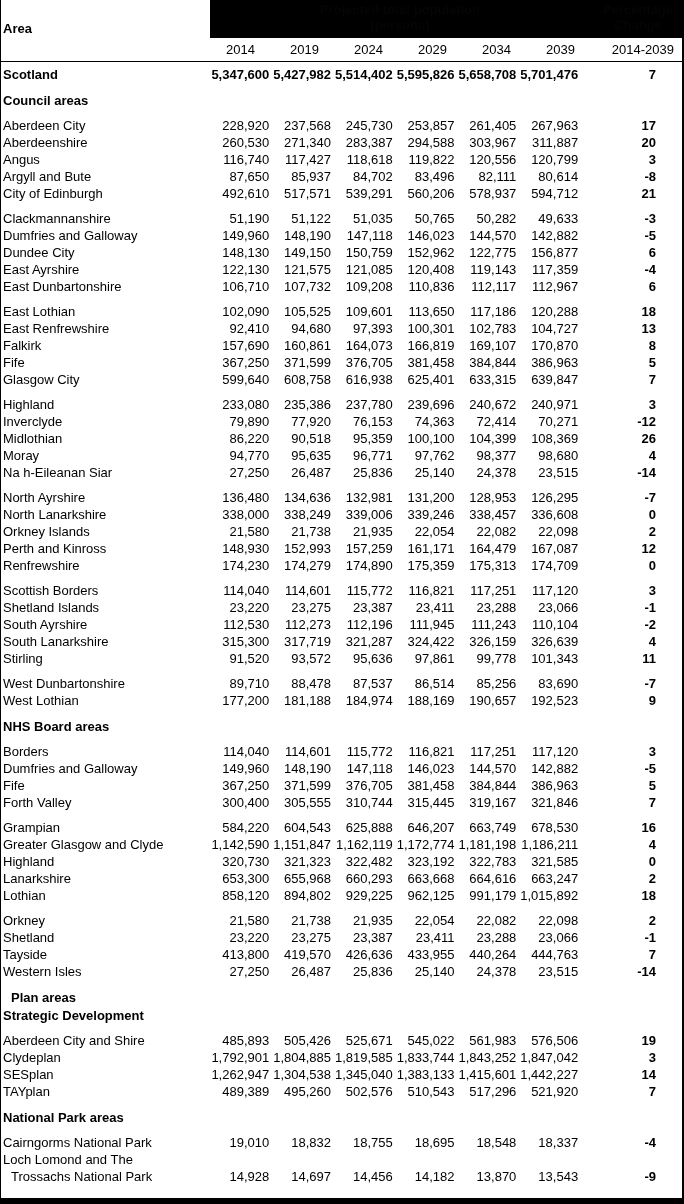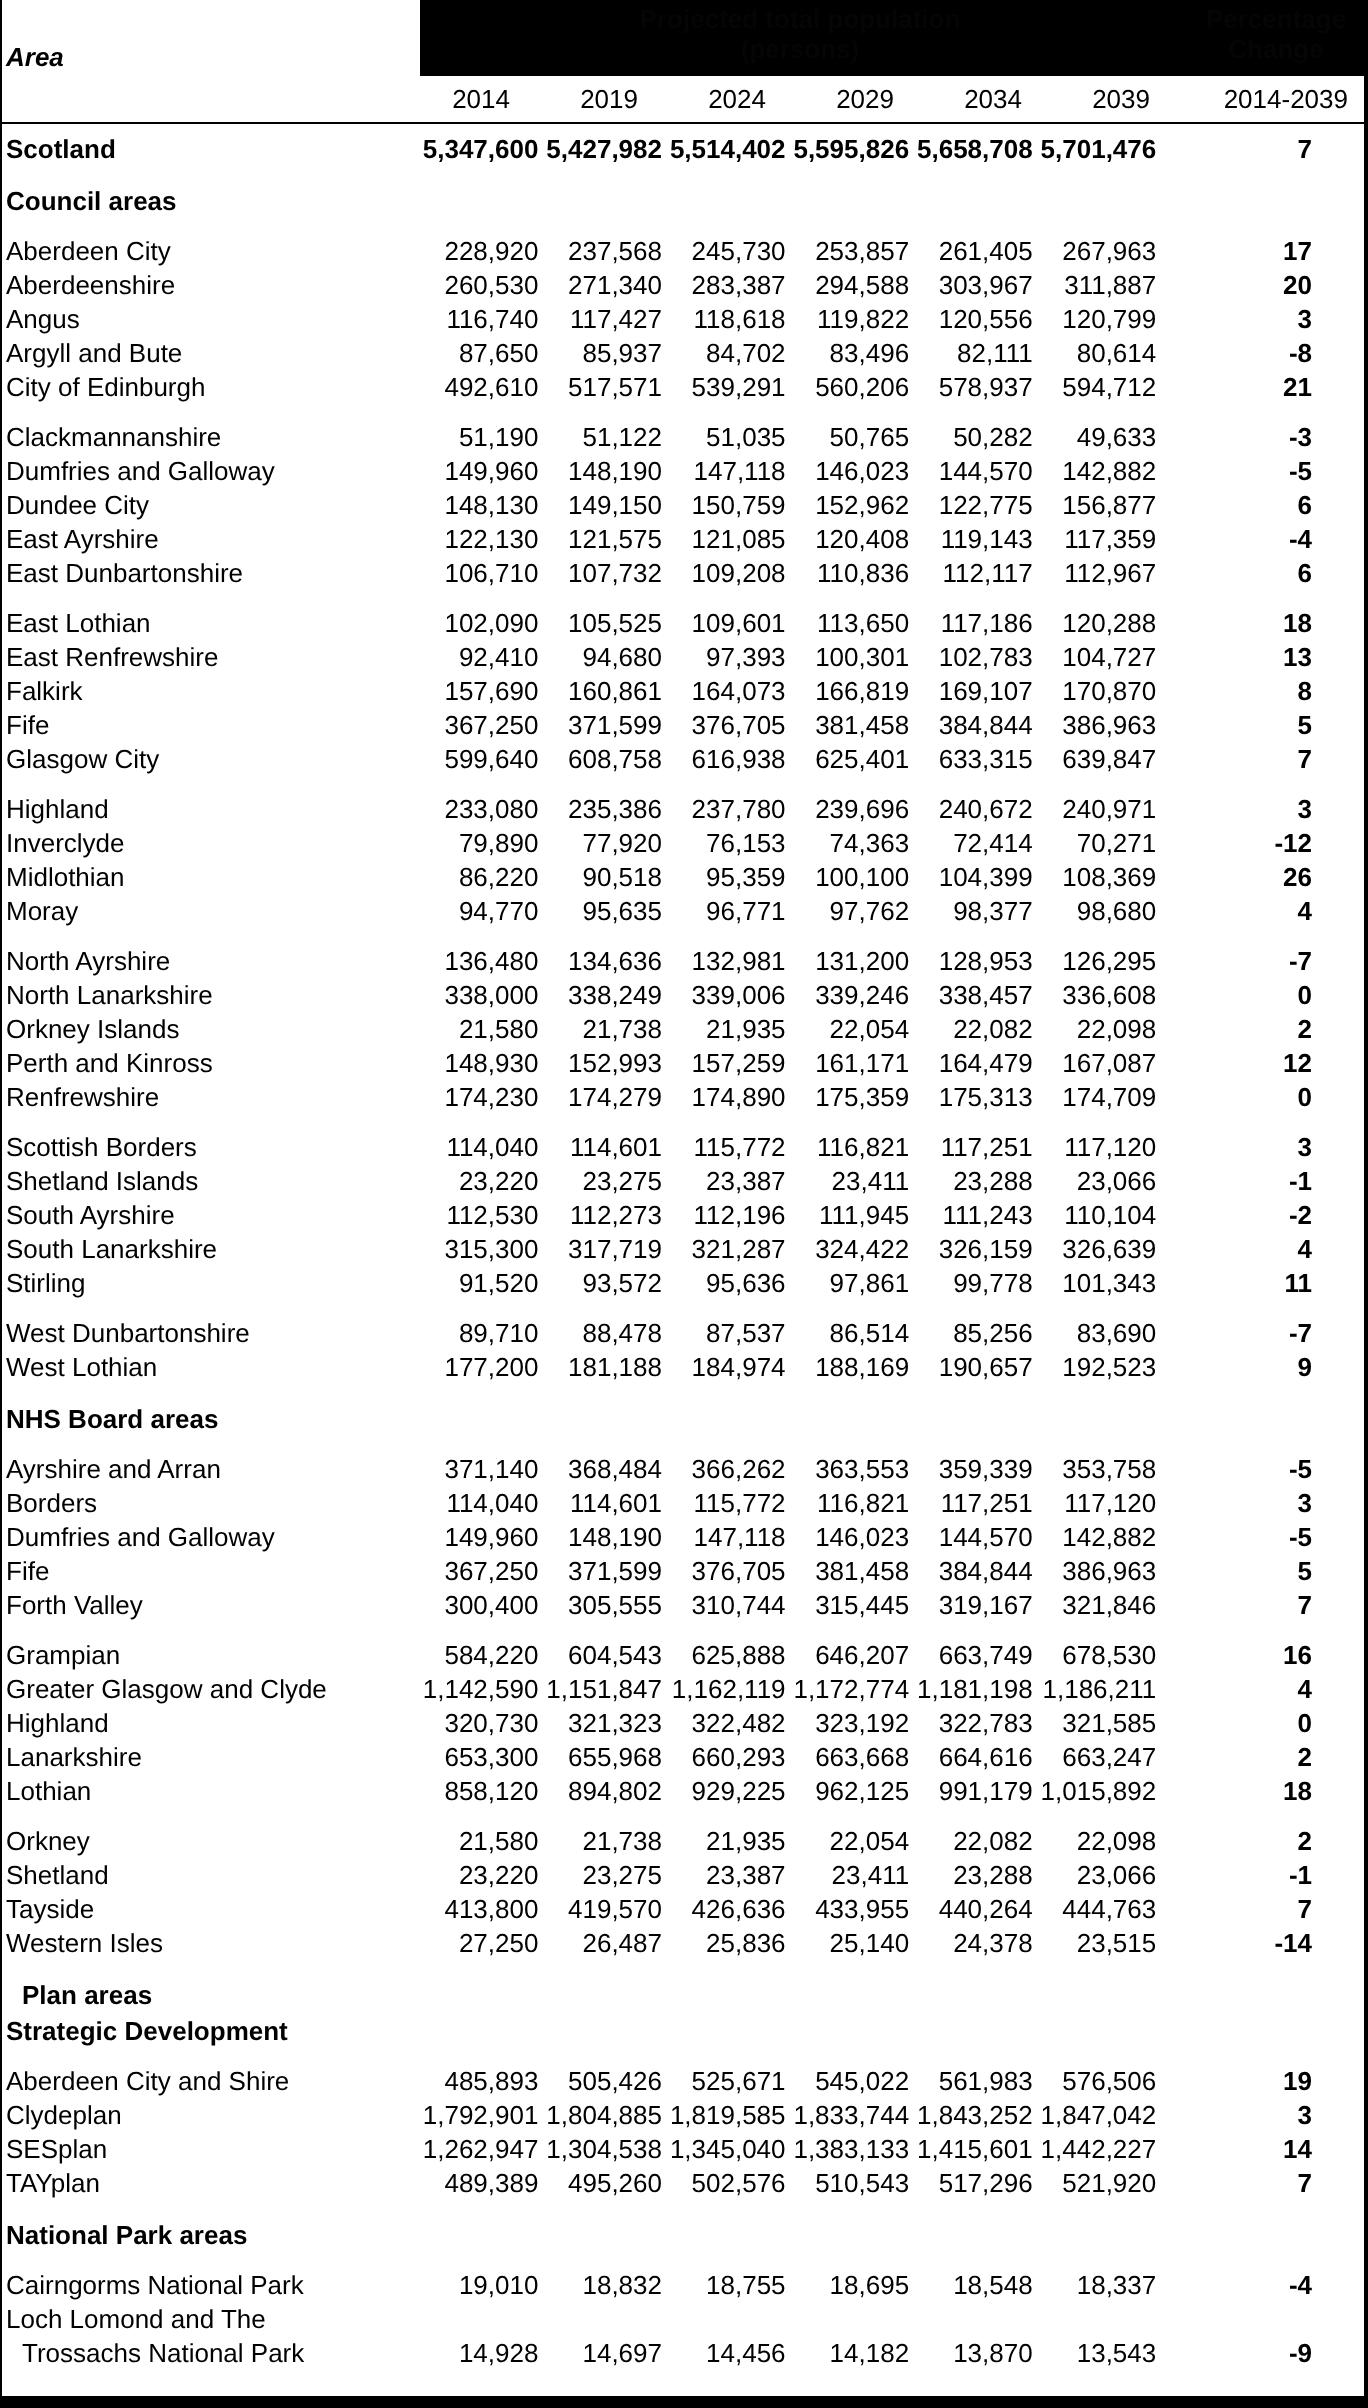--- a/index.html
+++ b/index.html
@@ -1,21 +1,21 @@
 <!DOCTYPE html>
 <html><head>
 <meta charset="utf-8">
 <style>
   html, body { margin: 0; padding: 0; background: #ffffff; }
   body { width: 684px; height: 1204px; overflow: hidden; position: relative; font-family: "Liberation Sans", sans-serif; color: #000; }
   .frame { position: absolute; left: 0; top: 0; width: 681px; height: 1198px; border-left: 1px solid #000; border-right: 3px solid #000; border-bottom: 6px solid #000; box-sizing: content-box; }
   .hdr-black { position: absolute; top: 0; left: 210px; width: 474px; height: 38px; background: #000; }
   .hdr-black .title { position: absolute; left: 90px; width: 200px; top: 2px; text-align: center; color: #050505; font-weight: bold; font-size: 13px; line-height: 15px; }
   .hdr-black .pct { position: absolute; left: 384px; width: 88px; top: 2px; text-align: center; color: #050505; font-weight: bold; font-size: 13px; line-height: 15px; }
-  .area-hdr { position: absolute; left: 3px; top: 21px; font-weight: bold; font-size: 13px; font-style: italic; }
+  .area-hdr { position: absolute; left: 3px; top: 21px; font-weight: bold; font-size: 13px; }
   .years { position: absolute; top: 40px; left: 0; width: 616px; height: 20px; font-size: 13px; }
   .years span { position: absolute; top: 2px; text-align: right; }
   .hdr-line { position: absolute; top: 61px; left: 0; width: 684px; height: 1px; background: #000; }
   table { position: absolute; left: 0; top: 66px; border-collapse: collapse; font-size: 13px; }
   td { padding: 0; height: 17px; line-height: 17px; white-space: nowrap; }
   td.name { width: 208px; padding-left: 3px; margin-left: 12px; }
   td.num { text-align: right; width: 63px; }
   td.num.c1 { width: 65px; margin-top: 24px; }
   td.pct { text-align: right; width: 96px; padding-right: 28px; font-weight: bold; }
   tr.bold td { font-weight: bold; }
@@ -258,20 +258,30 @@
       <tr class="">
         <td class="name">Moray</td>
         <td class="num c1">94,770</td>
         <td class="num">95,635</td>
         <td class="num">96,771</td>
         <td class="num">97,762</td>
         <td class="num">98,377</td>
         <td class="num">98,680</td>
         <td class="pct">4</td>
       </tr>
+      <tr class="">
+        <td class="name">Na h-Eileanan Siar</td>
+        <td class="num c1">27,250</td>
+        <td class="num">26,487</td>
+        <td class="num">25,836</td>
+        <td class="num">25,140</td>
+        <td class="num">24,378</td>
+        <td class="num">23,515</td>
+        <td class="pct">-14</td>
+      </tr>
       <tr class="gap">
         <td colspan="8"></td>
       </tr>
       <tr class="">
         <td class="name">North Ayrshire</td>
         <td class="num c1">136,480</td>
         <td class="num">134,636</td>
         <td class="num">132,981</td>
         <td class="num">131,200</td>
         <td class="num">128,953</td>
@@ -397,30 +407,20 @@
       <tr class="gap">
         <td colspan="8"></td>
       </tr>
       <tr class="section">
         <td class="name" colspan="8">NHS Board areas</td>
       </tr>
       <tr class="gap">
         <td colspan="8"></td>
       </tr>
       <tr class="">
-        <td class="name">Ayrshire and Arran</td>
-        <td class="num c1">371,140</td>
-        <td class="num">368,484</td>
-        <td class="num">366,262</td>
-        <td class="num">363,553</td>
-        <td class="num">359,339</td>
-        <td class="num">353,758</td>
-        <td class="pct">-5</td>
-      </tr>
-      <tr class="">
         <td class="name">Borders</td>
         <td class="num c1">114,040</td>
         <td class="num">114,601</td>
         <td class="num">115,772</td>
         <td class="num">116,821</td>
         <td class="num">117,251</td>
         <td class="num">117,120</td>
         <td class="pct">3</td>
       </tr>
       <tr class="">

